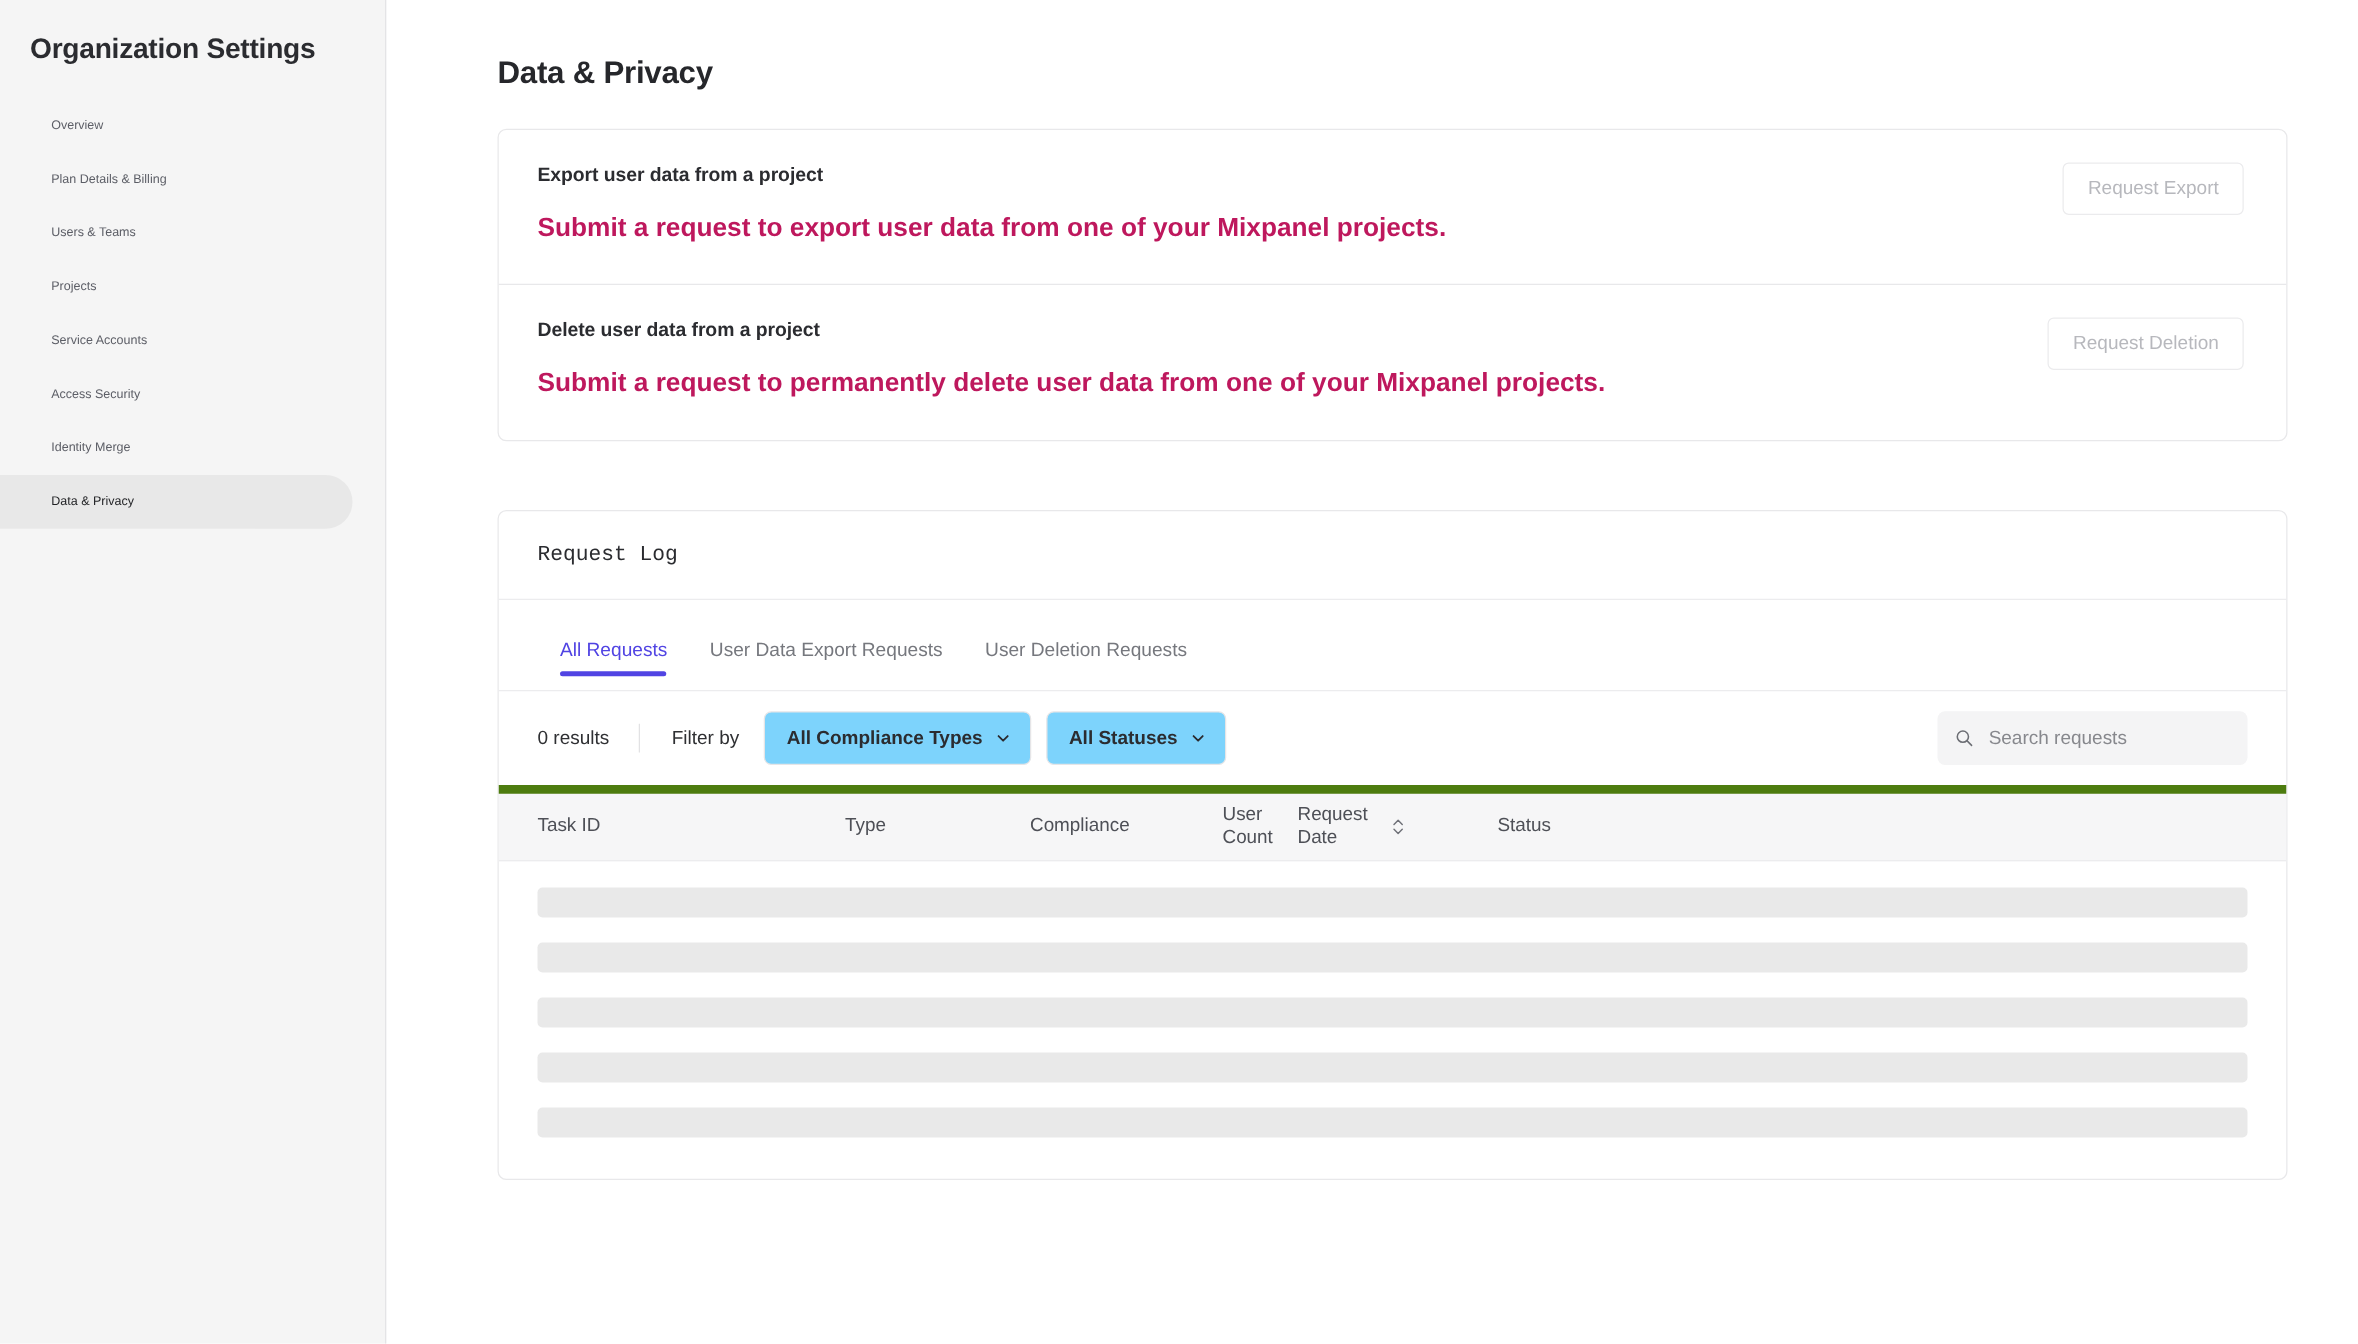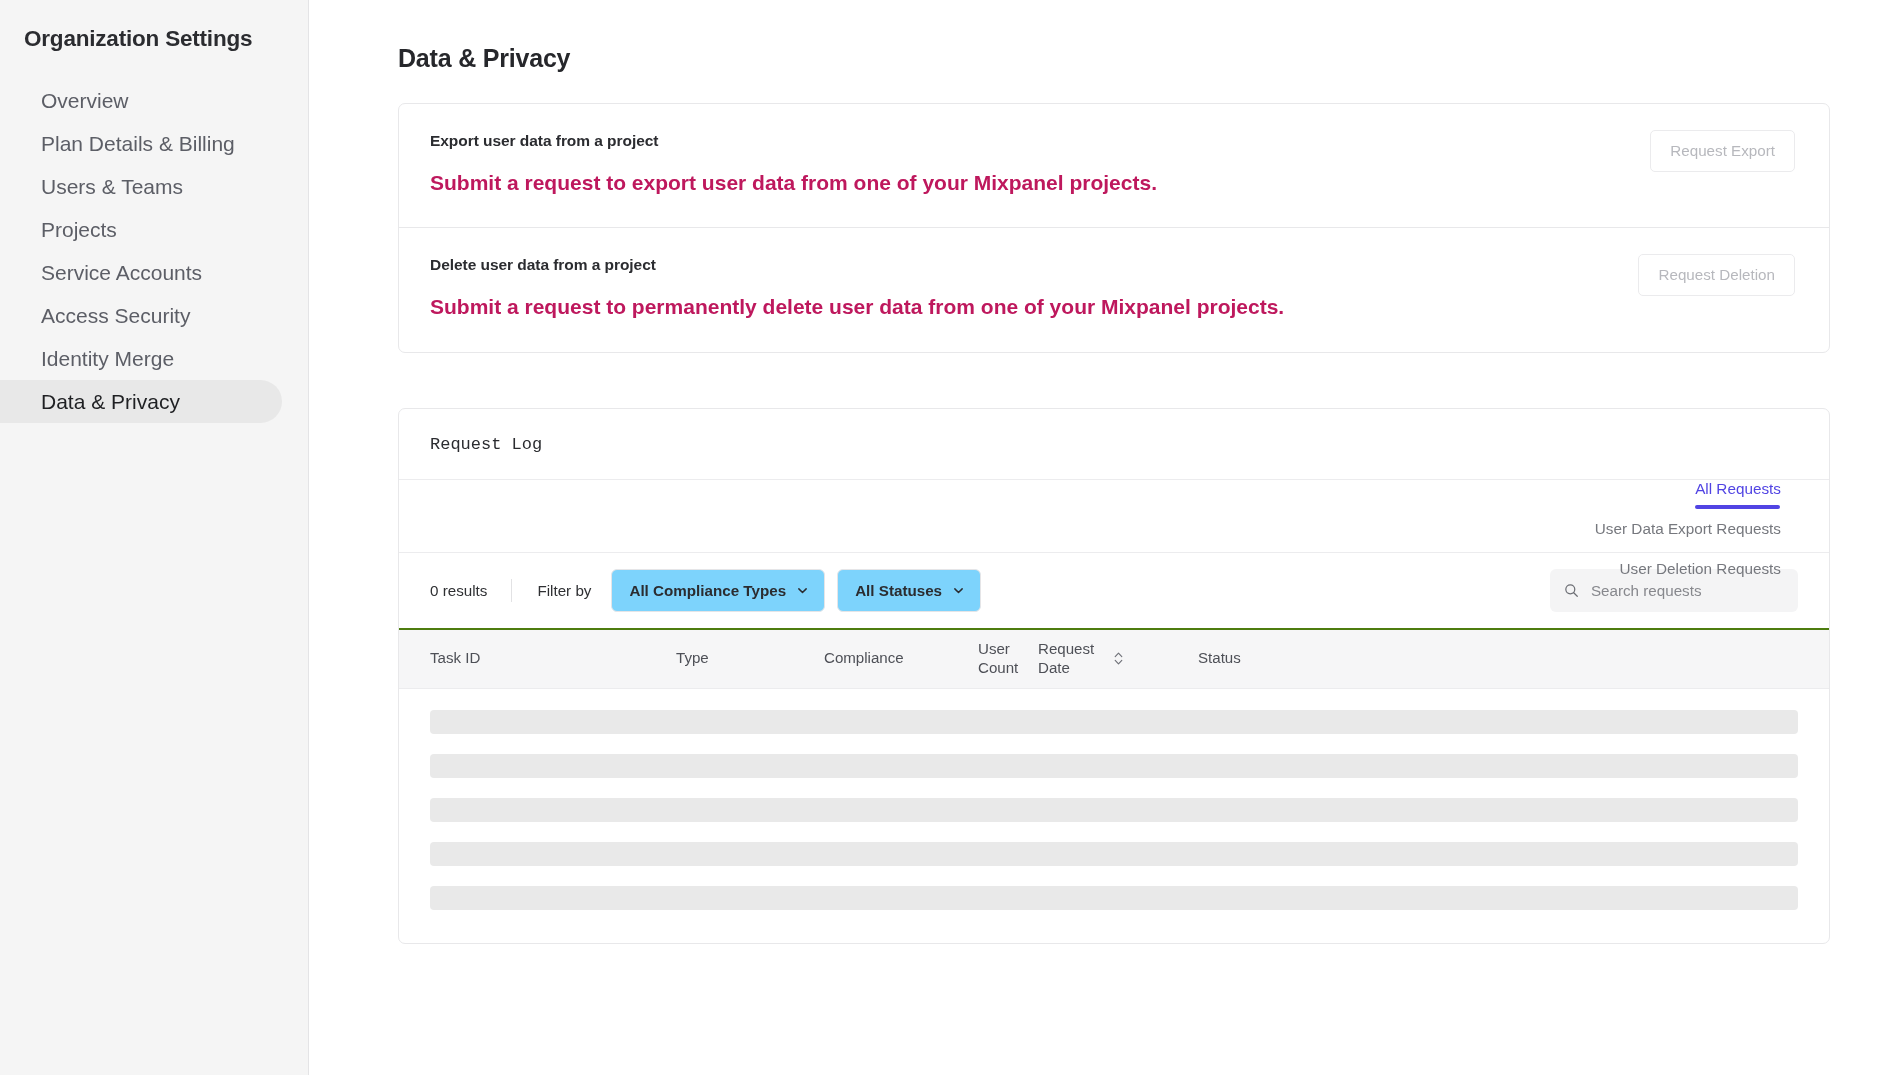--- a/index.html
+++ b/index.html
@@ -46,21 +46,21 @@
   .nav-list {
     display: flex;
     flex-direction: column;
   }
 
   .nav-item {
     height: 43px;
     display: flex;
     align-items: center;
     padding-left: 41px;
-    font-size: 21px;
+    font-size: 10px;
     color: #5c5e66;
     cursor: pointer;
     border-top-right-radius: 22px;
     border-bottom-right-radius: 22px;
     width: 282px;
   }
 
   .nav-item.active {
     background: #e8e8e8;
     color: #1f2023;
@@ -140,21 +140,20 @@
     font-family: Liberation Mono, monospace;
   }
 
   .tabs {
     display: flex;
     align-items: flex-end;
     padding: 0 31px;
     height: 73px;
     border-bottom: 1px solid #ececee;
     gap: 0;
-    flex-direction: column;
   }
 
   .tab {
     position: relative;
     font-size: 15.3px;
     color: #76787e;
     padding: 0 17px 22px 17px;
     cursor: pointer;
     white-space: nowrap;
   }
@@ -249,21 +248,21 @@
     width: 100%;
   }
 
   .search-input::placeholder { color: #87888d; }
 
   
   .table-head {
     display: flex;
     align-items: center;
     background: #f6f6f7;
-    border-top: 2px solid #4d7c0f;
+    border-top: 7px solid #4d7c0f;
     border-bottom: 1px solid #ececee;
     height: 61px;
     padding: 0 31px;
   }
 
   .th {
     font-size: 15.1px;
     color: #4e5057;
     line-height: 1.22;
     display: flex;

